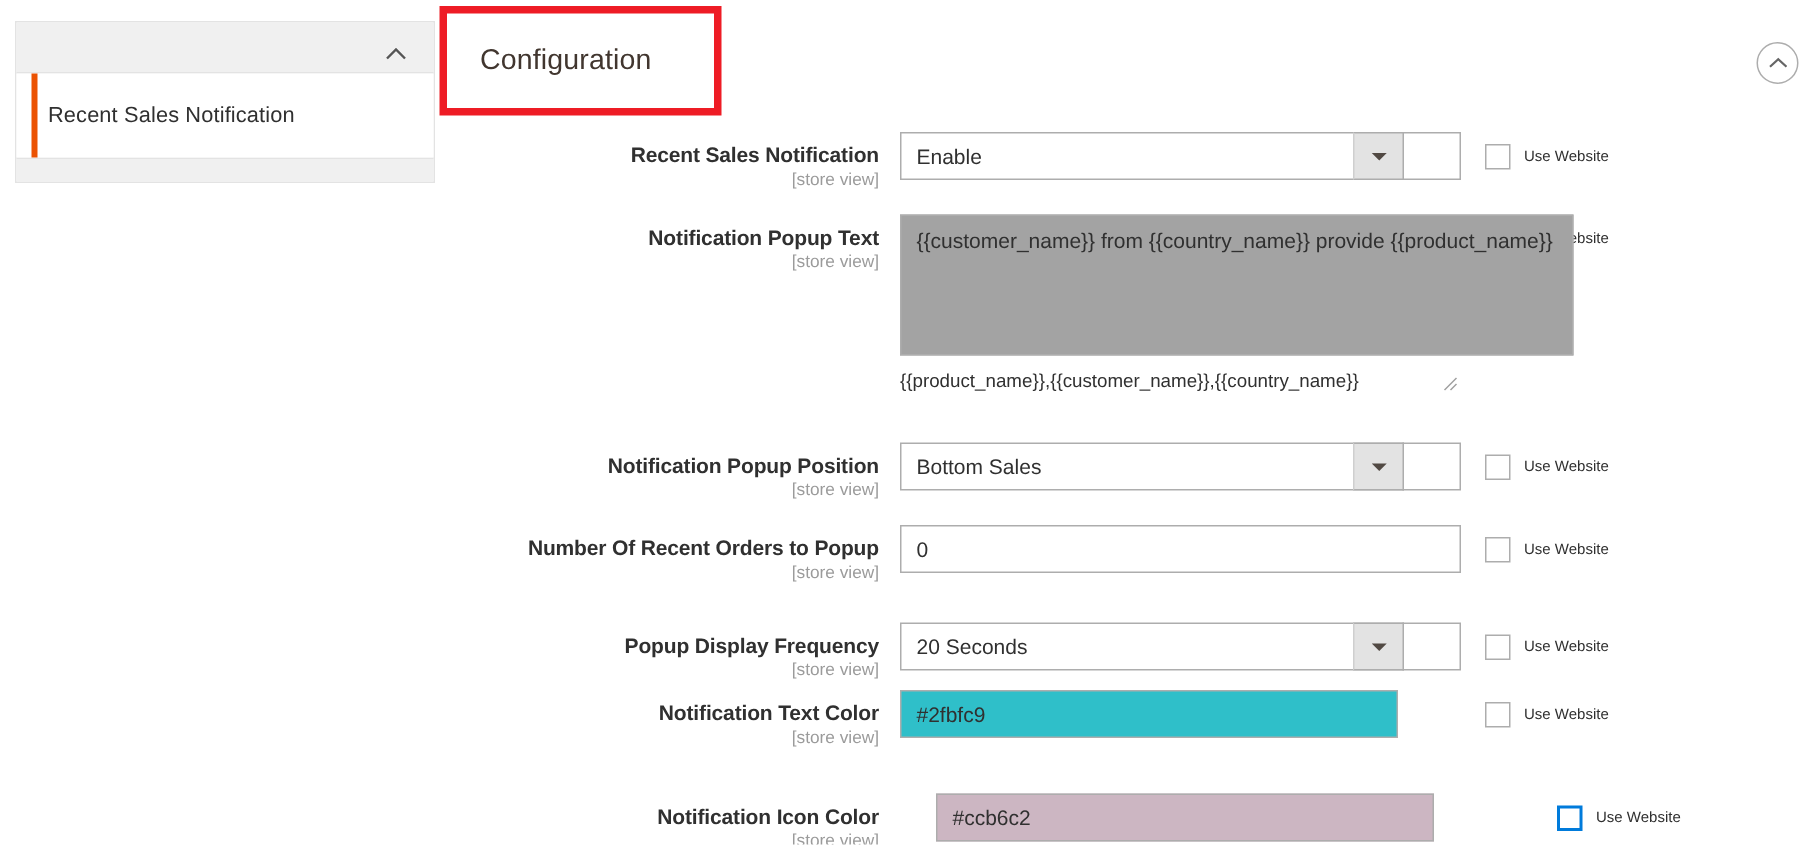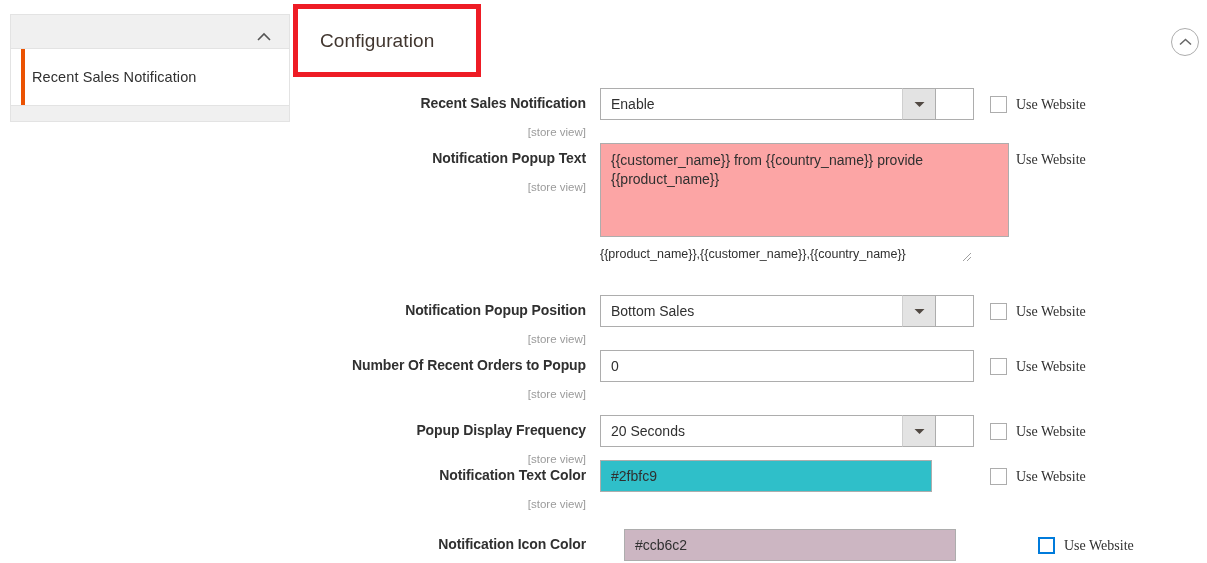--- a/index.html
+++ b/index.html
@@ -135,21 +135,21 @@
     line-height: 18px;
     display: block;
     letter-spacing: -.1px;
   }
   .scope-label {
     font-size: 11.5px;
     color: #9b9b9b;
     font-weight: 400;
     display: block;
     line-height: 15px;
-    margin-top: 13px;
+    margin-top: 1px;
   }
   .control-col {
     width: 374px;
     padding-left: 0;
   }
   .note-col {
     padding-left: 16px;
     padding-top: 8px;
     white-space: nowrap;
   }
@@ -181,24 +181,24 @@
     height: 32px;
     border: 1px solid #adadad;
     border-left: 1px solid #cfcfcf;
     background: #e3e3e3;
     display: flex;
     align-items: center;
     justify-content: center;
     cursor: pointer;
   }
   .ta {
-    width: 409px;
+    width: 449px;
     height: 94px;
     border: 1px solid #adadad;
-    background: #fca5a5;
+    background: #a3a3a3;
     font-size: 14px;
     color: #303030;
     padding: 7px 10px;
     line-height: 19px;
     font-family: "Liberation Sans", sans-serif;
     resize: none;
     display: block;
     overflow: hidden;
     position: relative;
   }
@@ -237,23 +237,22 @@
   }
   .cbx {
     width: 17px;
     height: 17px;
     border: 1px solid #adadad;
     background: #ffffff;
     flex: 0 0 auto;
   }
   .cbx.focused { border: 2px solid #007bdb; }
   .uw-label {
-    font-size: 14px;
-    color: #303030;
-    font-family: Liberation Serif, serif;
+    font-size: 10px;
+    color: #303030;
   }
 </style>
 </head>
 <body>
 
 <div id="root">
 
   <div class="nav-panel">
     <div class="nav-section-header">
       <span class="chev">

